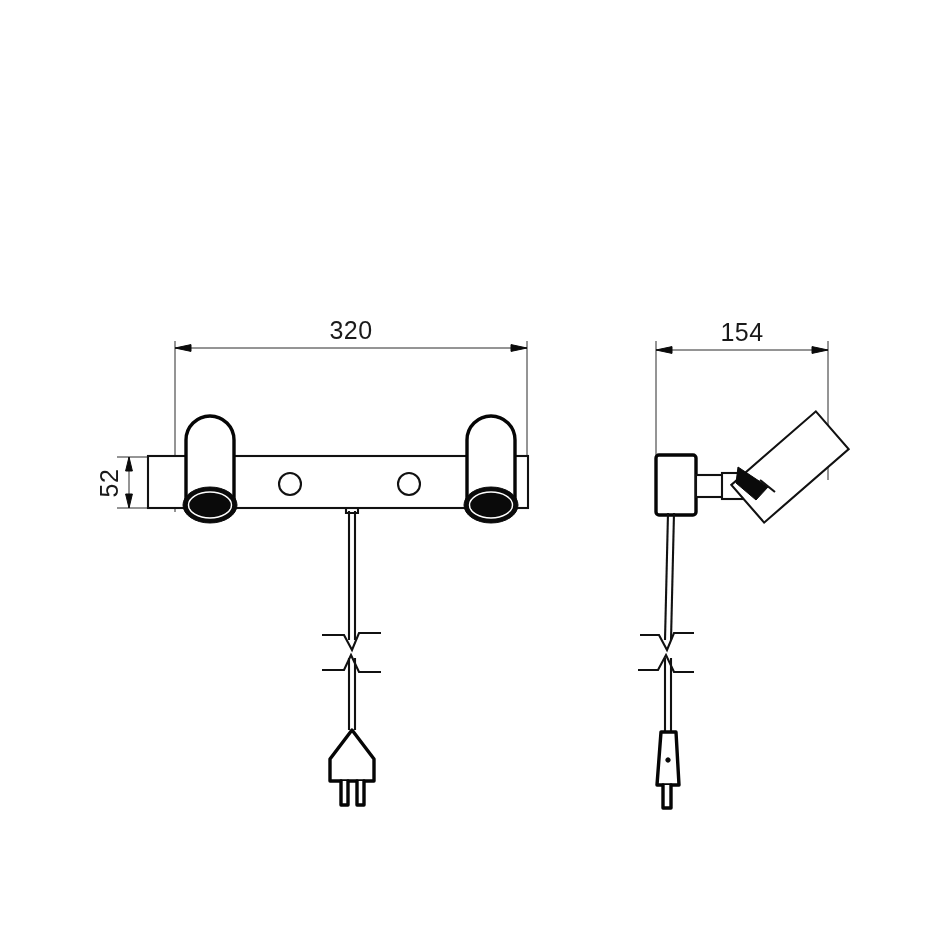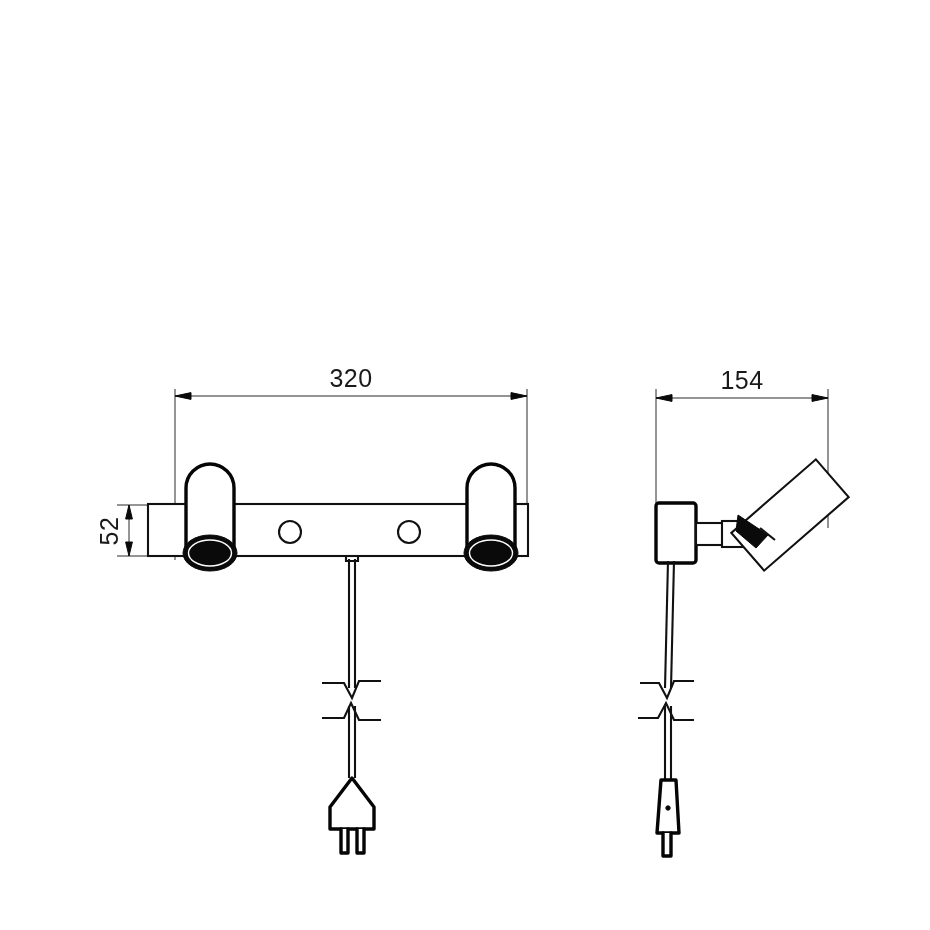--- a/index.html
+++ b/index.html
@@ -11,21 +11,20 @@
     width: 930px;
     height: 930px;
     overflow: hidden;
     font-family: "Liberation Sans", sans-serif;
   }
   #drawing-root {
     position: relative;
     width: 930px;
     height: 660px;
     background: #ffffff;
-    margin-top: 48px;
   }
   svg#technical-drawing {
     display: block;
     width: 930px;
     height: 930px;
   }
   .dim-text {
     font-family: "Liberation Sans", sans-serif;
     font-size: 25px;
     fill: #1a1a1a;

